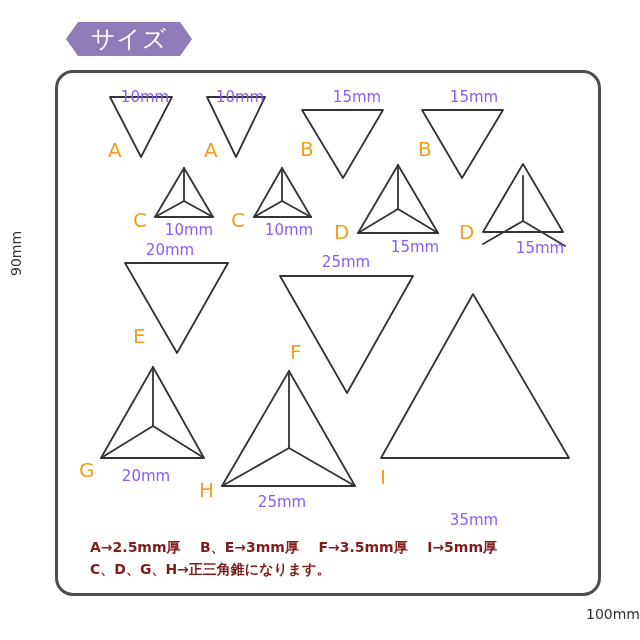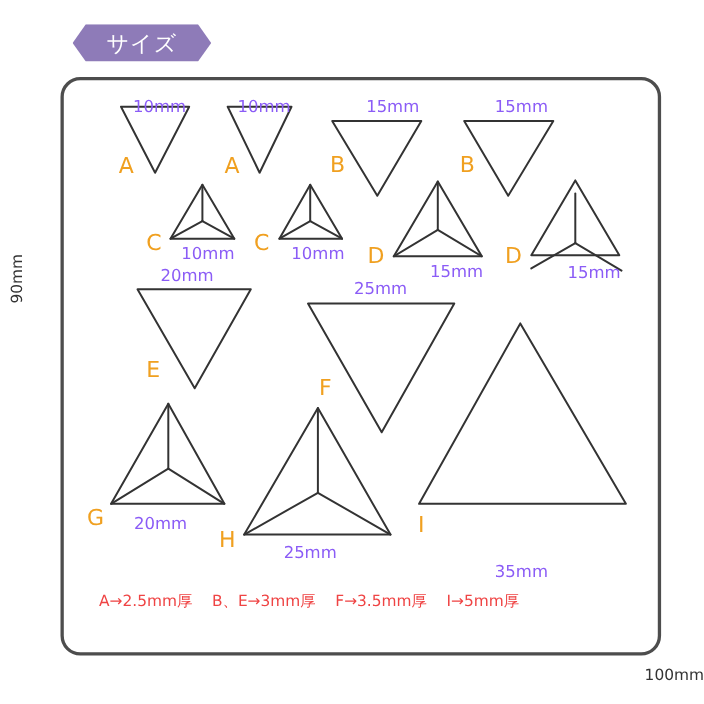--- a/index.html
+++ b/index.html
@@ -1,34 +1,34 @@
 <!DOCTYPE html>
 <html><head>
 <meta charset="utf-8">
 <style>
   html, body { margin: 0; padding: 0; background: #ffffff; }
   body { width: 640px; height: 640px; position: relative; overflow: hidden;
          font-family: "DejaVu Sans", "Liberation Sans", sans-serif; }
   .badge { position: absolute; left: 66px; top: 22px; width: 126px; height: 34px; }
   .badge svg { position: absolute; left: 0; top: 0; }
   .badge-text { position: absolute; left: 0; top: 0; width: 126px; height: 34px; line-height: 34px;
-                text-align: center; color: #ffffff; font-size: 20px; letter-spacing: 1px; }
+                text-align: center; color: #ffffff; font-size: 24px; letter-spacing: 1px; }
   .frame { position: absolute; left: 55px; top: 70px; width: 540px; height: 520px;
            border: 3px solid #4d4d4d; border-radius: 18px; }
   svg.shapes { position: absolute; left: 0; top: 0; }
   .lbl { position: absolute; font-size: 15px; color: #8b5cf6; white-space: nowrap;
          transform: translateX(-50%); line-height: 1; font-family: "DejaVu Sans", sans-serif; }
   .letter { position: absolute; font-size: 20px; color: #f0a020; line-height: 1;
             font-family: "DejaVu Sans", sans-serif; }
   .dim-v { position: absolute; left: 8px; top: 276px; width: 60px; height: 20px;
            transform: rotate(-90deg); transform-origin: 0 0; font-size: 14px; color: #333;
            font-family: "DejaVu Sans", sans-serif; }
   .dim-h { position: absolute; left: 0; top: 606px; width: 640px; text-align: right;
            font-size: 14px; color: #333; }
-  .notes { position: absolute; left: 90px; top: 536px; font-size: 14px; color: #ef4444; line-height: 22px; }
+  .notes { position: absolute; left: 90px; top: 536px; font-size: 14px; color: #7f1d1d; line-height: 22px; font-weight: bold; }
   .notes .row { white-space: pre; }
 </style>
 </head>
 <body>
 
 <div class="badge">
   <svg width="126" height="34" viewBox="0 0 126 34">
     <polygon points="12,0 114,0 126,17 114,34 12,34 0,17" fill="#8e7bb8"></polygon>
   </svg>
   <div class="badge-text">サイズ</div>
@@ -132,16 +132,17 @@
 <div class="letter" style="left:334px;top:222px;">D</div>
 <div class="letter" style="left:459px;top:222px;">D</div>
 <div class="letter" style="left:133px;top:326px;">E</div>
 <div class="letter" style="left:290px;top:342px;">F</div>
 <div class="letter" style="left:79px;top:460px;">G</div>
 <div class="letter" style="left:199px;top:480px;">H</div>
 <div class="letter" style="left:380px;top:467px;">I</div>
 
 <div class="notes">
   <div class="row">A→2.5mm厚    B、E→3mm厚    F→3.5mm厚    I→5mm厚</div>
+  <div class="row">C、D、G、H→正三角錐になります。</div>
 </div>
 
 <div class="dim-v">90mm</div>
 <div class="dim-h">100mm</div>
 
 </body></html>

